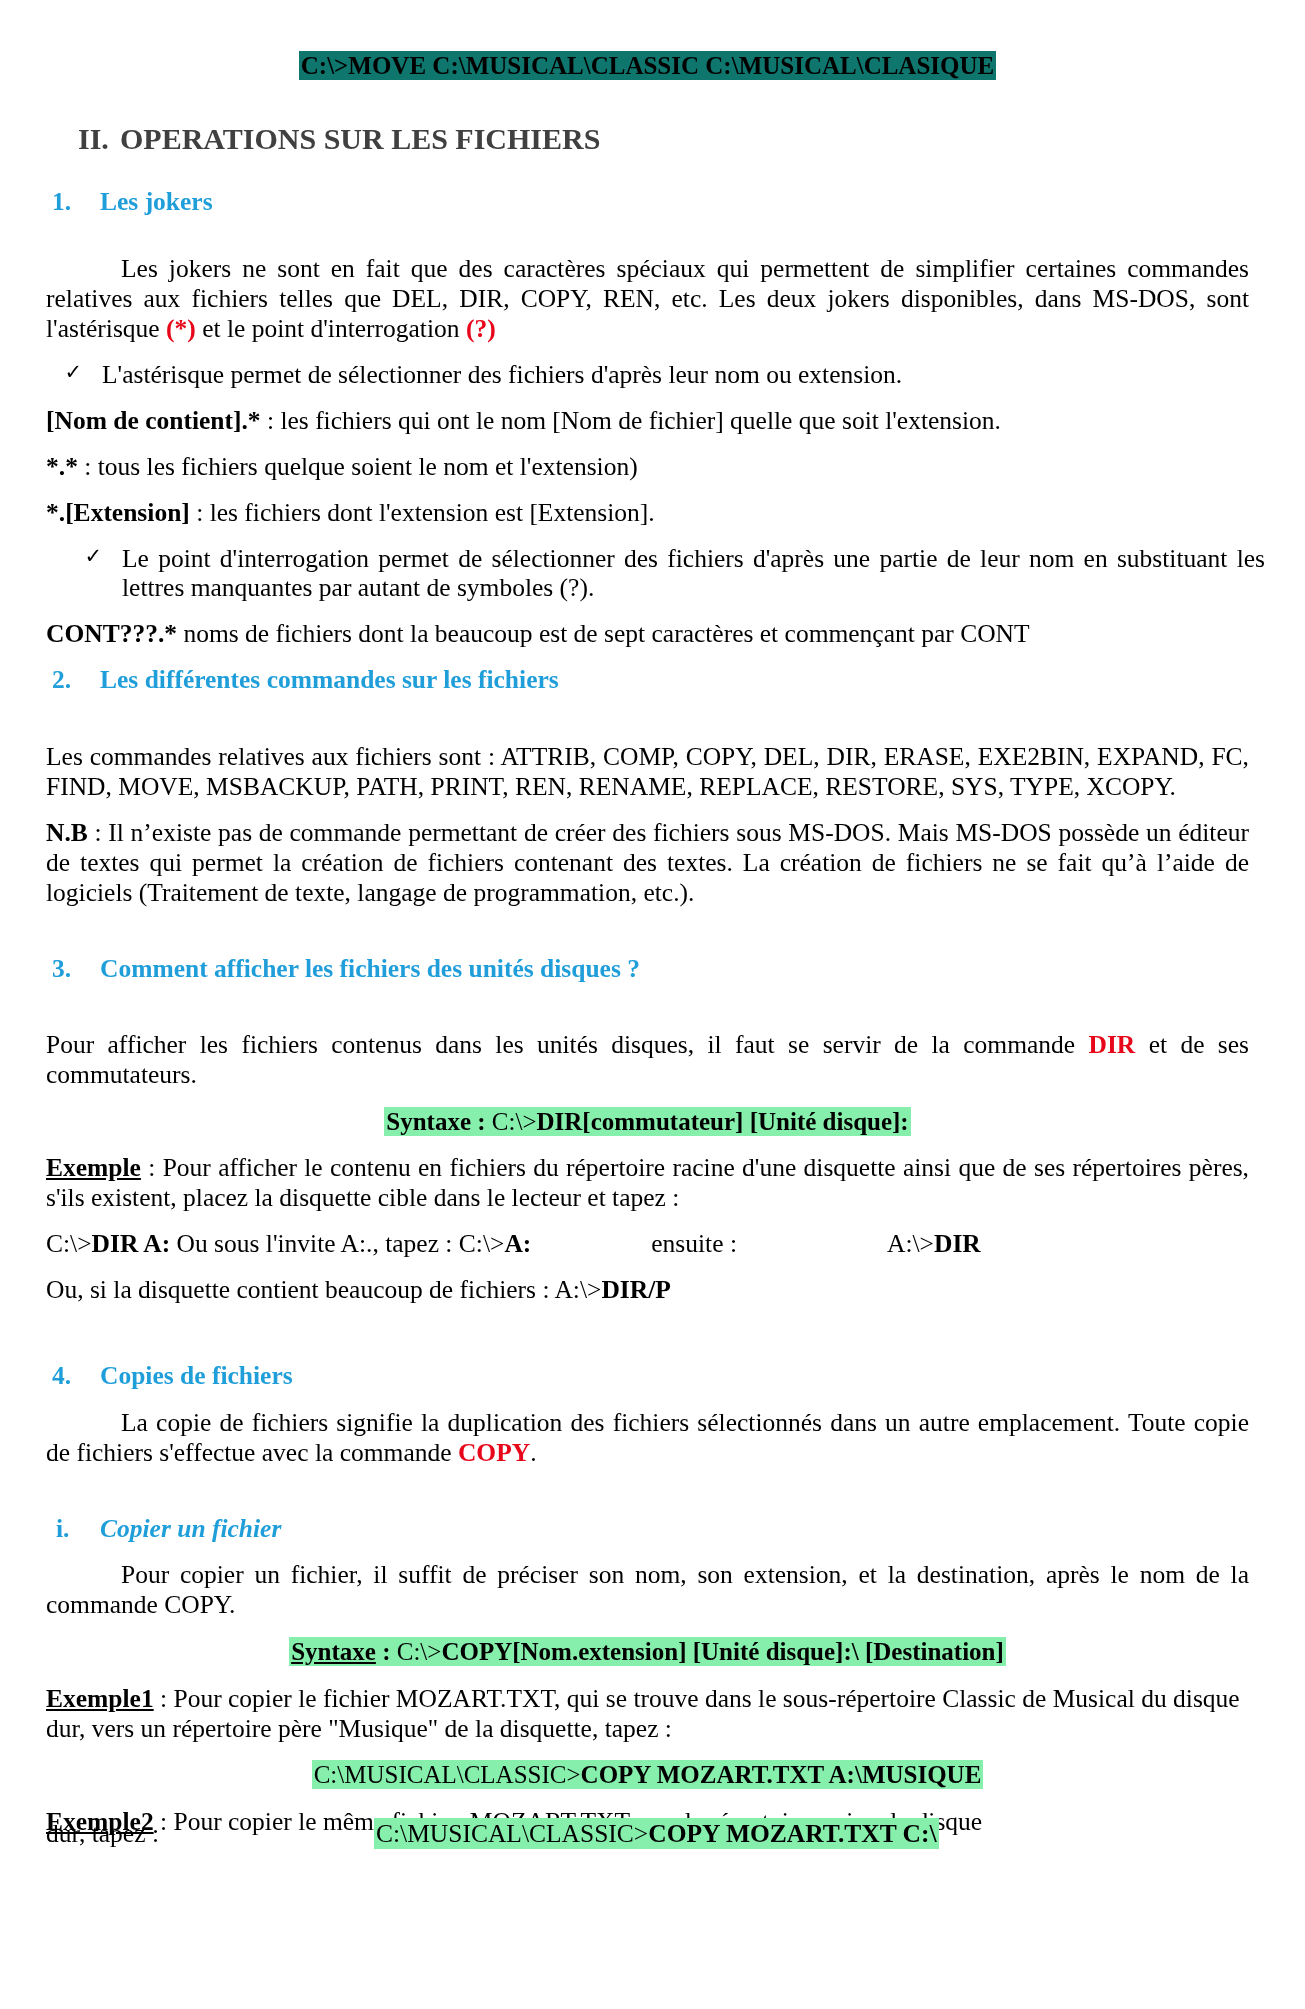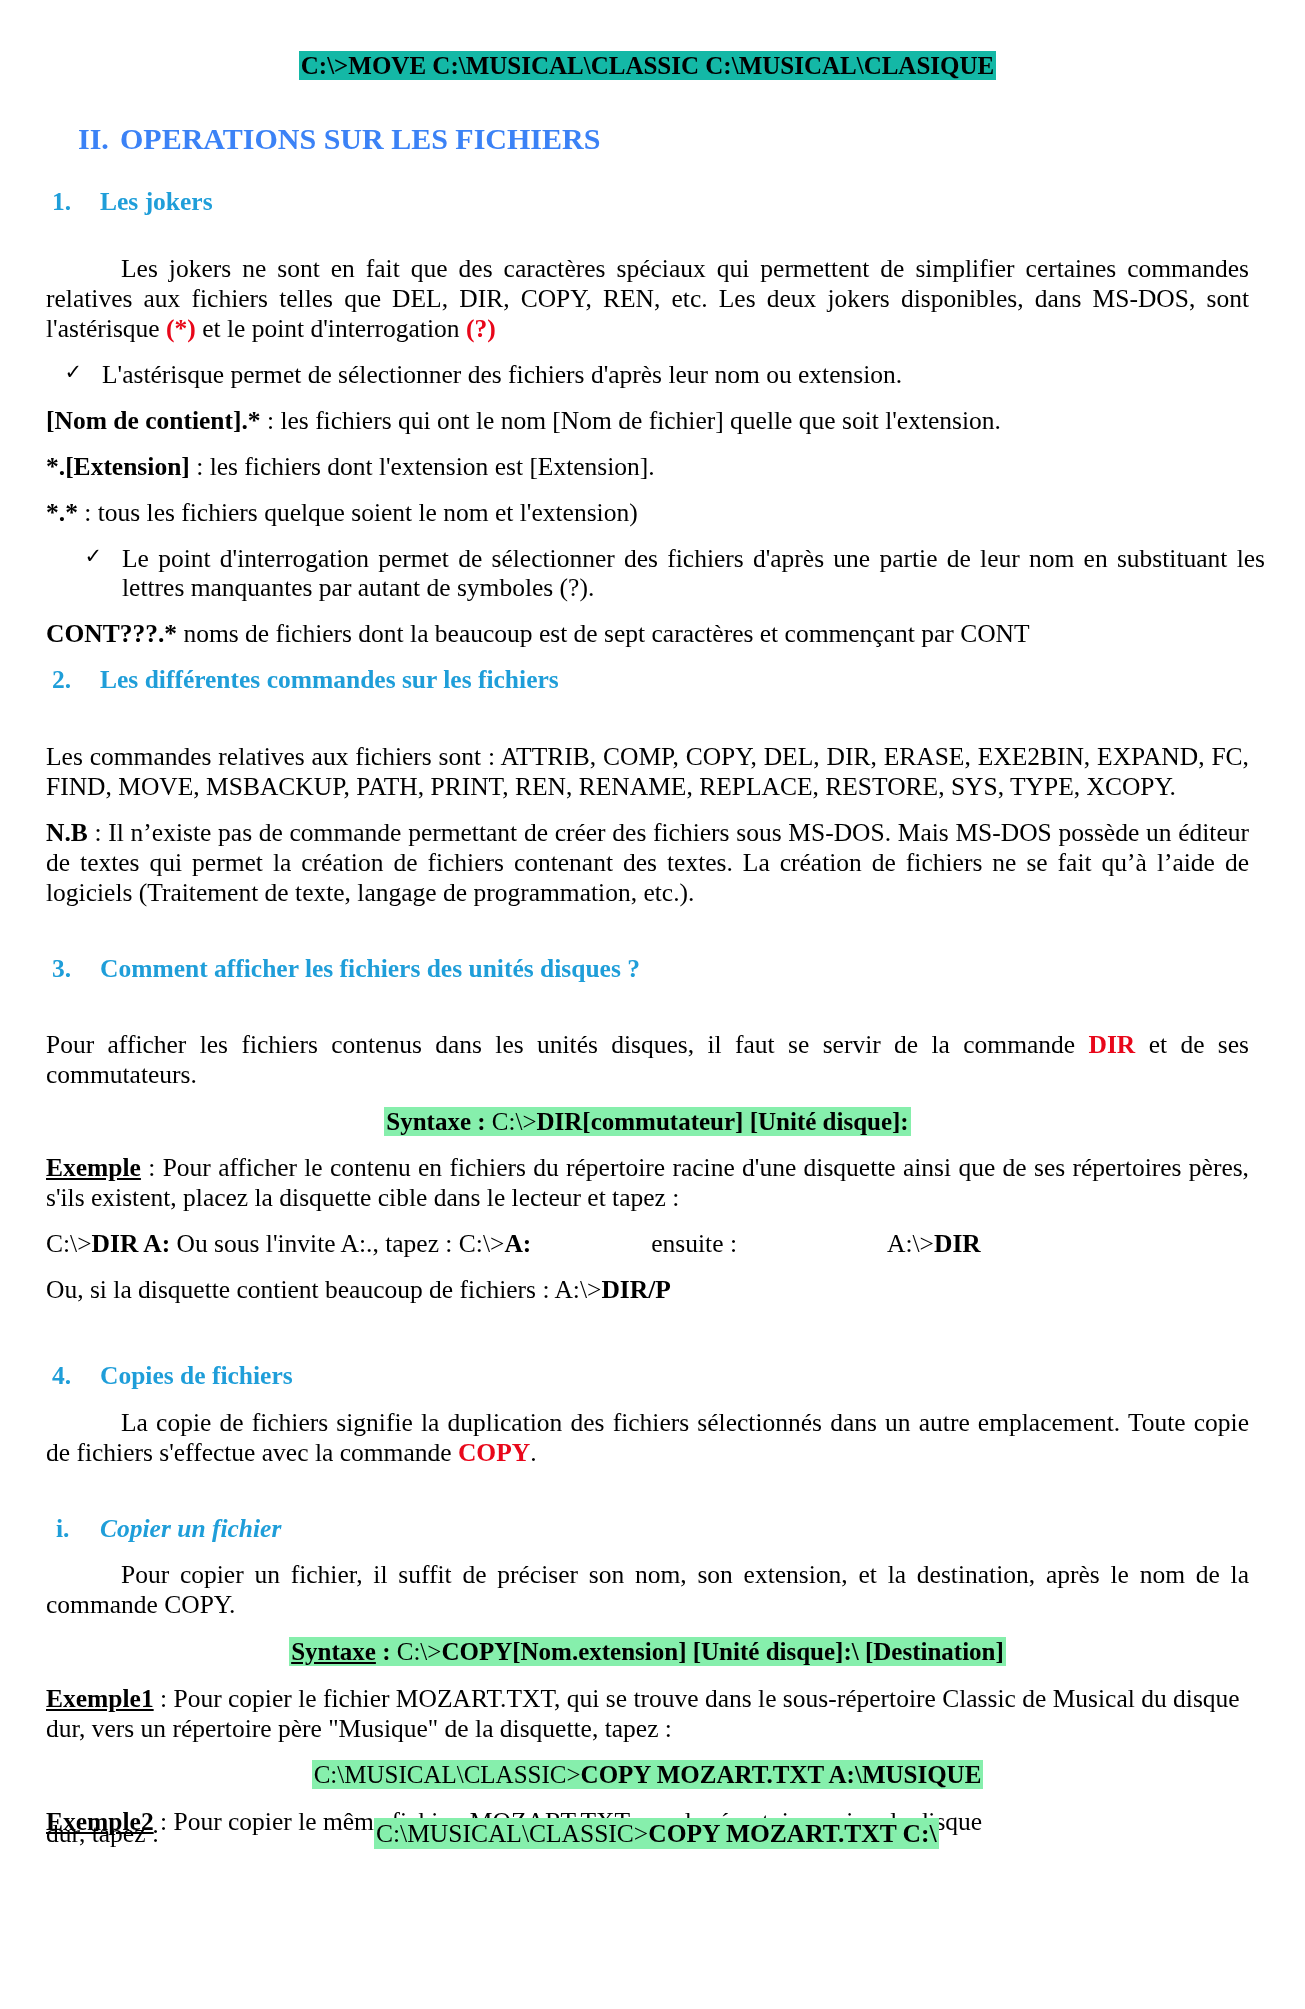--- a/index.html
+++ b/index.html
@@ -39,29 +39,29 @@
   .indent { text-indent: 75px; }
 
   
   .cmdline {
     text-align: center;
     margin: 0 0 6px 0;
     font-size: 25px;
     line-height: 1.25;
   }
   .hl {
-    background: #14b8a6;
+    background: #0f766e;
     padding: 1px 2px;
     font-weight: bold;
   }
   .hl-left { background: #86efac; padding: 1px 2px; }
 
   
   .h-roman {
-    color: #3b82f6;
+    color: #404040;
     font-weight: bold;
     font-size: 30px;
     margin: 40px 0 0 0;
     line-height: 1.2;
     display: flex;
   }
   .h-roman .num { width: 90px; padding-left: 48px; box-sizing: border-box; }
   .h-roman .txt { flex: 1; }
 
   .h-num {
@@ -143,23 +143,23 @@
 
     <p class="p indent"><span>Les jokers ne sont en fait que des caractères spéciaux qui permettent de simplifier certaines commandes relatives aux fichiers telles que DEL, DIR, COPY, REN, etc. Les deux jokers disponibles, dans MS-DOS, sont l'astérisque </span><span class="redb">(*)</span><span> et le point d'interrogation </span><span class="redb">(?)</span></p>
 
     <div class="check-item">
       <span class="mark">✓</span>
       <span class="body">L'astérisque permet de sélectionner des fichiers d'après leur nom ou extension.</span>
     </div>
 
     <p class="p left"><b>[Nom de contient].*</b><span> : les fichiers qui ont le nom [Nom de fichier] quelle que soit l'extension.</span></p>
 
+    <p class="p left"><b>*.*</b><span> : tous les fichiers quelque soient le nom et l'extension)</span></p>
+
     <p class="p left"><b>*.[Extension]</b><span> : les fichiers dont l'extension est [Extension].</span></p>
-
-    <p class="p left"><b>*.*</b><span> : tous les fichiers quelque soient le nom et l'extension)</span></p>
 
     <div class="check-item deep">
       <span class="mark">✓</span>
       <span class="body">Le point d'interrogation permet de sélectionner des fichiers d'après une partie de leur nom en substituant les lettres manquantes par autant de symboles (?).</span>
     </div>
 
     <p class="p"><b>CONT???.*</b><span> noms de fichiers dont la beaucoup est de sept caractères et commençant par CONT</span></p>
 
     <div class="h-num" style="margin-top:2px">
       <span class="num">2.</span>

